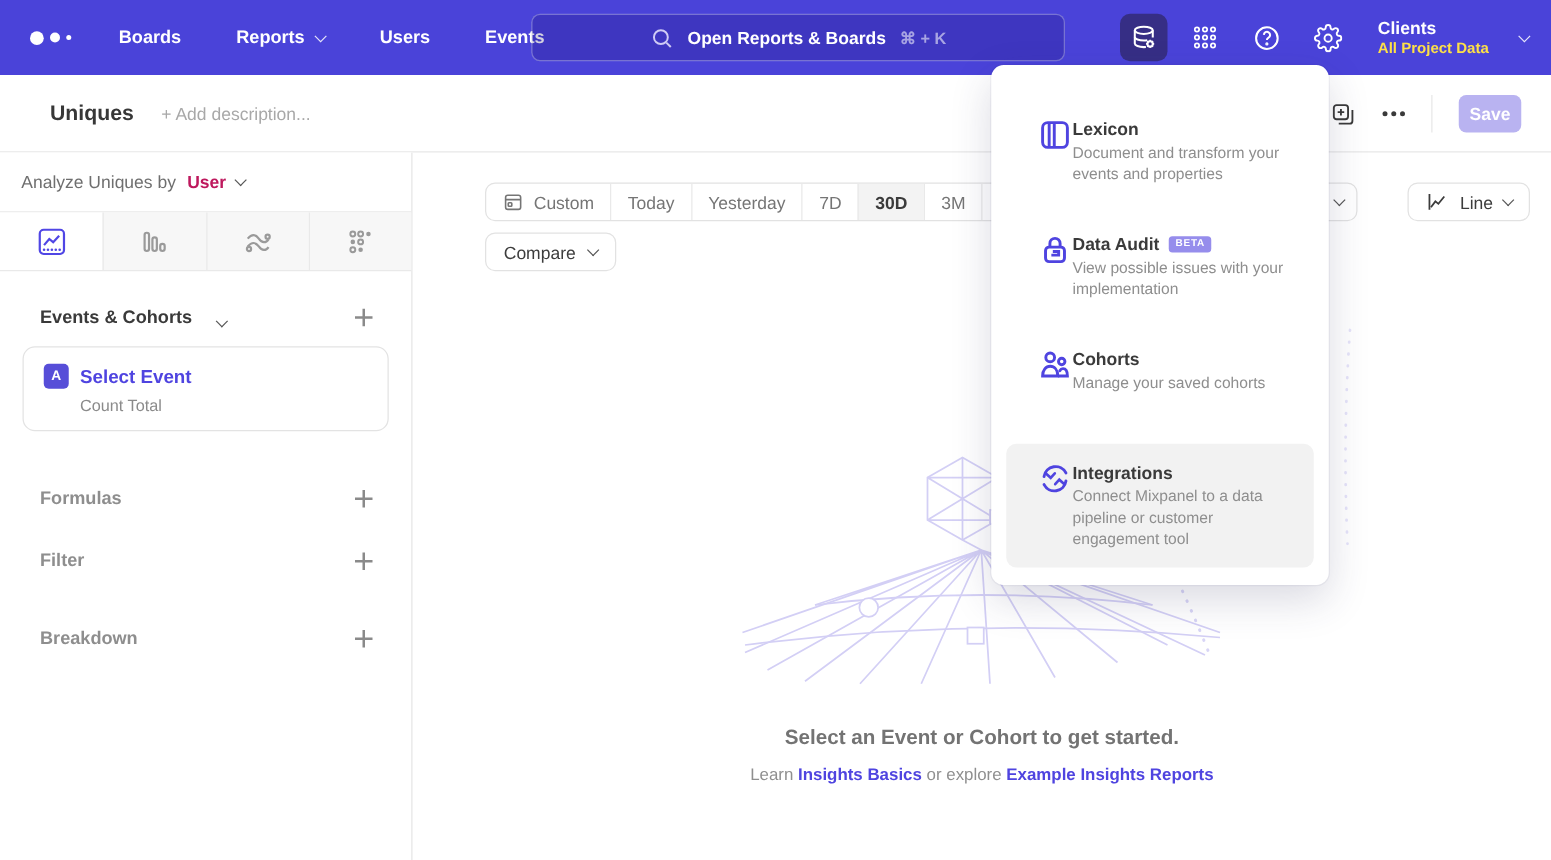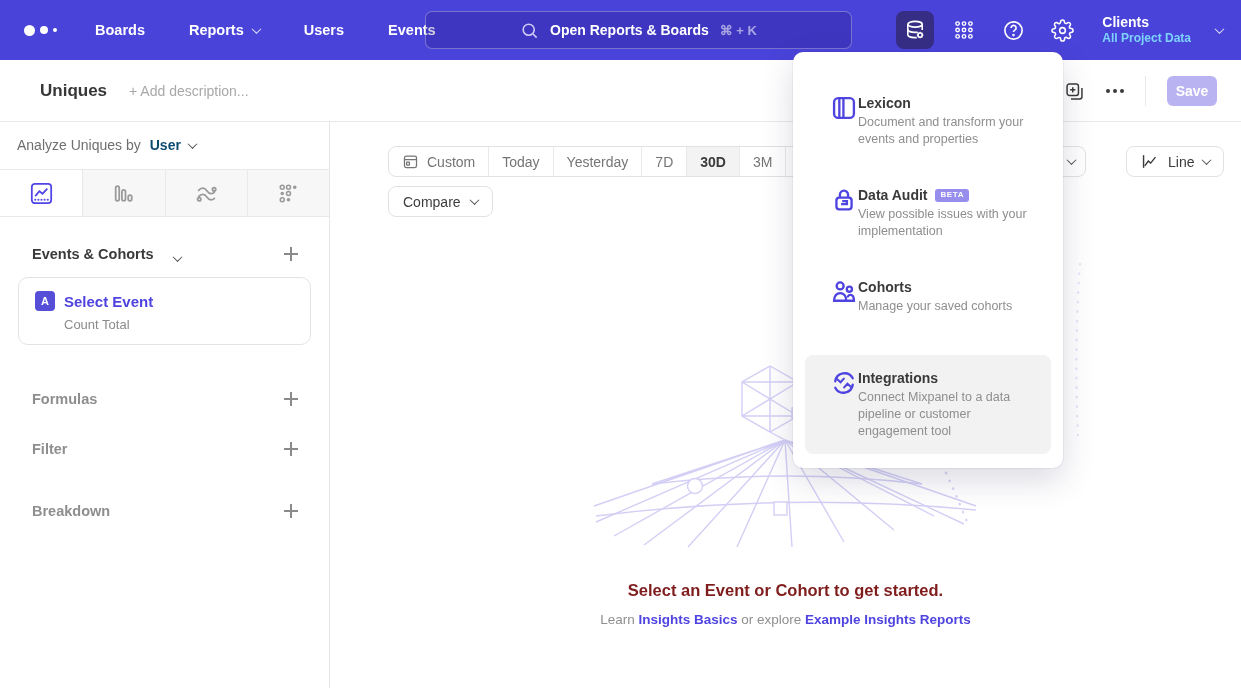--- a/index.html
+++ b/index.html
@@ -16,38 +16,38 @@
   .chev { width:7px; height:7px; border-right:1.6px solid currentColor; border-bottom:1.6px solid currentColor; transform:rotate(45deg) translate(-1px,-1px); display:inline-block; }
   .chev.white { color:rgba(255,255,255,.85); }
   .searchbar { position:absolute; left:425px; top:11px; width:427px; height:38px; background:rgba(10,0,80,.18); border:1px solid rgba(255,255,255,.30); border-radius:7px; display:flex; align-items:center; justify-content:center; gap:11px; cursor:text; }
   .searchbar .ph { color:#fff; font-size:14px; font-weight:600; }
   .searchbar .kbd { color:rgba(255,255,255,.55); font-size:13px; font-weight:600; }
   .nav-right { position:absolute; right:18px; top:0; height:60px; display:flex; align-items:center; gap:11px; }
   .icon-btn { width:38px; height:38px; border-radius:8px; display:flex; align-items:center; justify-content:center; cursor:pointer; }
   .icon-btn.active { background:#362e85; }
   .project { display:flex; flex-direction:column; justify-content:center; margin-left:10px; line-height:1.25; cursor:pointer; }
   .project .p1 { color:#fff; font-size:14px; font-weight:700; }
-  .project .p2 { color:#7dd3fc; font-size:12px; font-weight:700; }
+  .project .p2 { color:#fde047; font-size:12px; font-weight:700; }
   .proj-chev { margin-left:14px; color:#fff; }
 
   
   .pagehead { position:absolute; left:0; top:60px; width:1241px; height:62px; background:#fff; border-bottom:1px solid #e8e8e8; display:flex; align-items:center; }
   .pagehead .title { margin-left:40px; font-size:17px; font-weight:700; color:#373737; }
   .pagehead .desc { margin-left:22px; font-size:14px; color:#a8a8a8; cursor:text; }
   .head-actions { position:absolute; right:24px; top:0; height:62px; display:flex; align-items:center; gap:21px; }
   .ellipsis { display:flex; gap:3px; cursor:pointer; }
   .ellipsis i { width:4px;height:4px;border-radius:50%;background:#3a3a3a; }
   .vdiv { width:1px; height:30px; background:#e8e8e8; }
   .save-btn { width:50px; height:30px; border:none; border-radius:6px; background:#b9b3f1; color:#fff; font-size:14px; font-weight:600; font-family:inherit; cursor:default; }
 
   
   .sidebar { position:absolute; left:0; top:122px; width:330px; height:566px; background:#fff; border-right:1px solid #e6e6e6; }
   .analyze { display:flex; align-items:center; gap:6px; padding:15px 0 0 17px; font-size:14px; }
   .analyze .g { color:#6f6f6f; }
-  .analyze .v { color:#0c4a6e; font-weight:600; margin-left:3px; display:flex; align-items:center; gap:8px; cursor:pointer; }
+  .analyze .v { color:#be185d; font-weight:600; margin-left:3px; display:flex; align-items:center; gap:8px; cursor:pointer; }
   .analyze .chev { color:#555; }
   .charttabs { margin-top:16px; height:48px; display:grid; grid-template-columns:1fr 1fr 1fr 1fr; border-top:1px solid #e9e9e9; border-bottom:1px solid #e9e9e9; }
   .ctab { display:flex; align-items:center; justify-content:center; background:#f7f7f7; border-left:1px solid #e9e9e9; cursor:pointer; }
   .ctab:first-child { border-left:none; }
   .ctab.active { background:#fff; }
   .sec-head { margin-top:29px; padding:0 30px 0 32px; display:flex; align-items:center; }
   .sec-head .lbl { font-size:14.5px; font-weight:700; color:#3a3a3a; display:flex; align-items:flex-end; gap:20px; cursor:pointer; }
   .sec-head .chev { color:#555; }
   .spacer { flex:1; }
   .plus { position:relative; width:16px; height:16px; cursor:pointer; }
@@ -69,21 +69,21 @@
   .seg.active { background:#f3f3f3; color:#3b3b3b; font-weight:600; }
   .compare-btn { position:absolute; left:388px; top:186px; height:31px; padding:0 14px; display:inline-flex; align-items:center; gap:10px; border:1px solid #e2e2e2; border-radius:8px; background:#fff; font-size:14px; font-weight:500; color:#3c3c3c; cursor:pointer; z-index:5; }
   .compare-btn .chev { color:#555; }
   .hidden-btn { position:absolute; left:1020px; top:146px; width:66px; height:31px; border:1px solid #e2e2e2; border-radius:8px; background:#fff; display:flex; align-items:center; justify-content:flex-end; padding-right:10px; color:#555; cursor:pointer; z-index:5; }
   .line-btn { position:absolute; left:1126px; top:146px; height:31px; padding:0 13px; display:inline-flex; align-items:center; gap:9px; border:1px solid #e2e2e2; border-radius:8px; background:#fff; font-size:14px; font-weight:500; color:#3c3c3c; cursor:pointer; z-index:5; }
   .line-btn .chev { color:#555; }
 
   
   .wireframe { position:absolute; left:592px; top:356px; z-index:1; }
   .dotarc { position:absolute; left:1068px; top:262px; z-index:1; }
-  .empty-title { position:absolute; left:330px; right:0; top:581px; text-align:center; font-size:16.5px; font-weight:700; color:#7f1d1d; z-index:2; }
+  .empty-title { position:absolute; left:330px; right:0; top:581px; text-align:center; font-size:16.5px; font-weight:700; color:#737373; z-index:2; }
   .empty-links { position:absolute; left:330px; right:0; top:612px; text-align:center; font-size:13.5px; color:#8f8f8f; z-index:2; }
   .empty-links a { color:#4f44e0; font-weight:700; text-decoration:none; cursor:pointer; }
 
   
   .panel { position:absolute; left:793px; top:52px; width:270px; border-radius:10px; background:#fff; box-shadow:0 0 0 1px rgba(40,40,90,.05), 0 12px 32px rgba(50,50,93,.18); padding:32px 12px 14px 12px; z-index:40; }
   .mitem { display:flex; padding:10px 10px 10px 25px; border-radius:8px; cursor:pointer; }
   .mitem.gap18 { margin-top:18px; }
   .mitem.gap30 { margin-top:30px; }
   .mitem.hl { background:#f2f2f2; padding-top:14px; padding-bottom:14px; }
   .mitem .micon { flex:0 0 28px; height:28px; }

